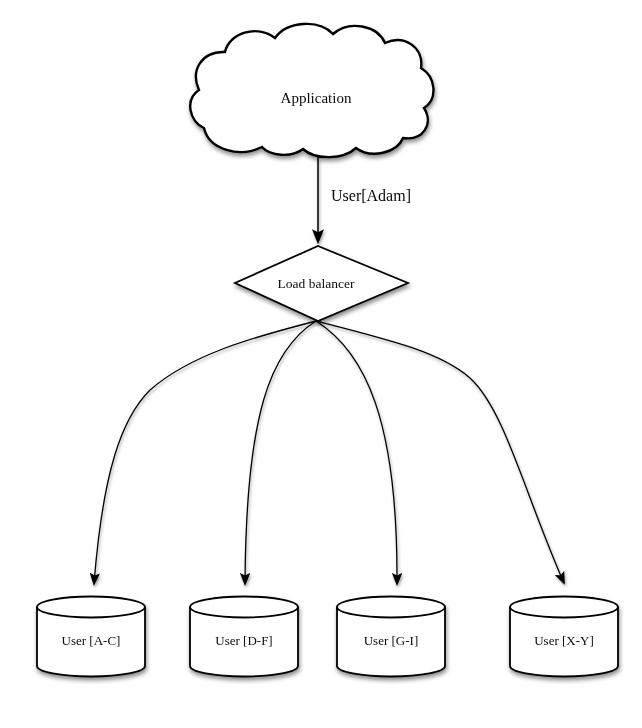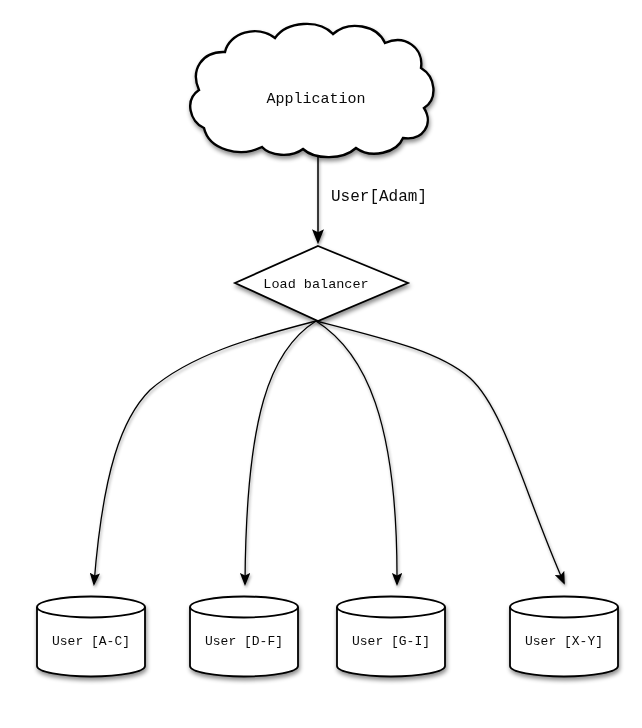--- a/index.html
+++ b/index.html
@@ -6,21 +6,21 @@
     margin: 0;
     padding: 0;
     background: #ffffff;
   }
   .stage {
     position: relative;
     width: 642px;
     height: 728px;
     background: #ffffff;
     overflow: hidden;
-    font-family: Liberation Mono, monospace;
+    font-family: Liberation Serif, serif;
   }
   svg { display: block; }
   .shape {
     fill: #ffffff;
     stroke: #000000;
   }
   .cloud-outline   { stroke-width: 2.4; }
   .diamond-outline { stroke-width: 1.8; }
   .cyl-outline     { stroke-width: 1.8; }
   .edge {

